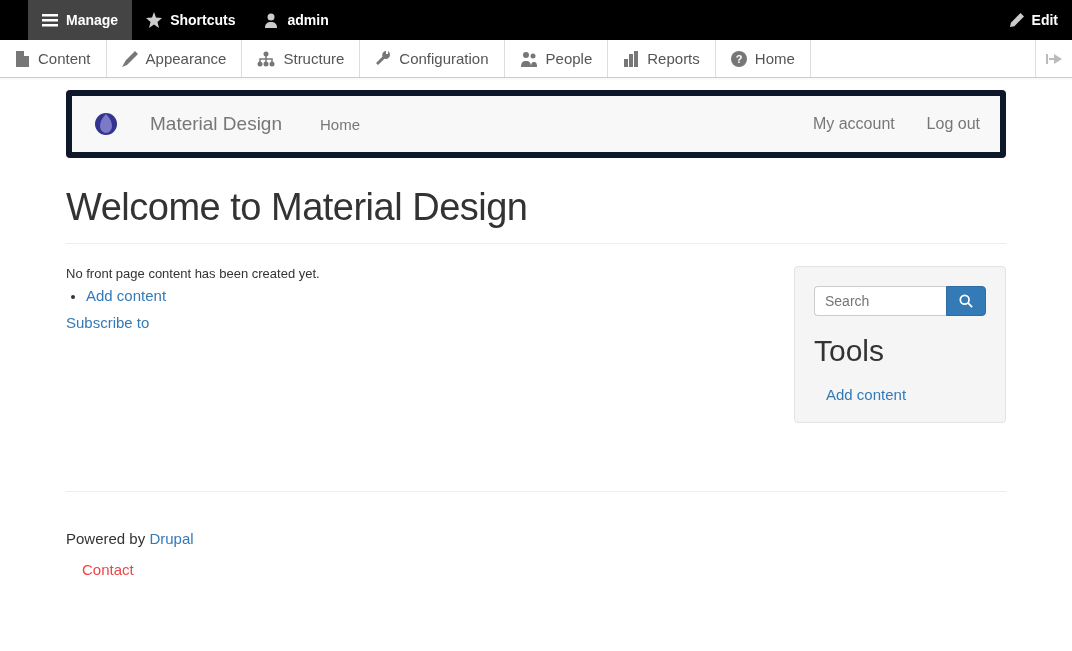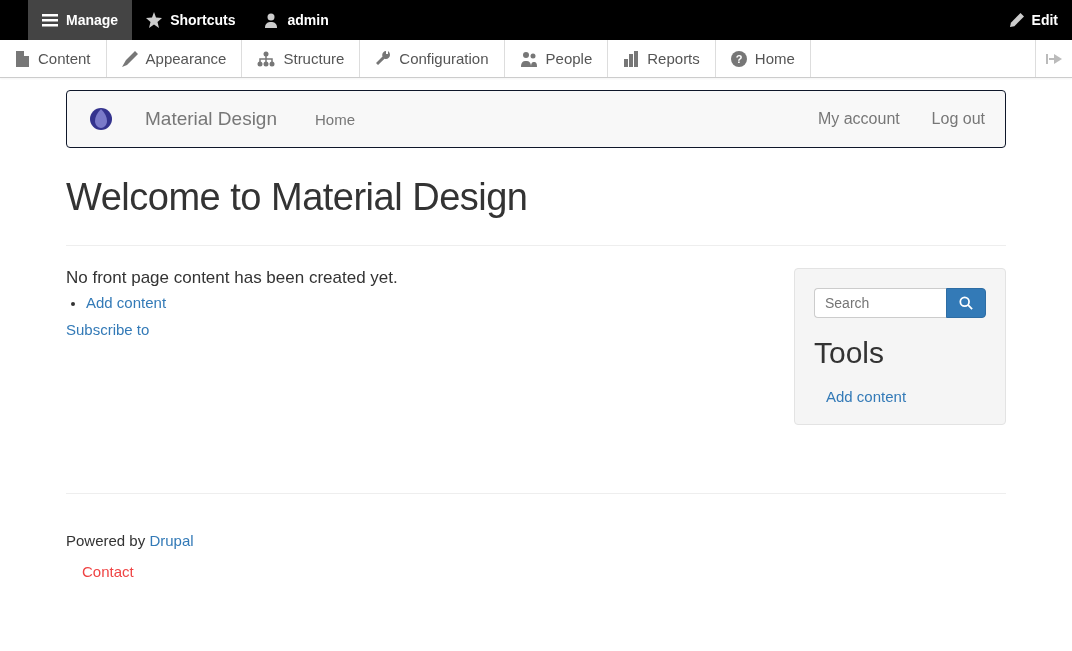--- a/index.html
+++ b/index.html
@@ -13,32 +13,32 @@
     .topbar-item.active svg { fill: #fff; }
     
     .adminbar { background: #fff; border-bottom: 1px solid #ccc; height: 38px; display: flex; align-items: stretch; box-shadow: 0 1px 2px rgba(0,0,0,0.05); }
     .adminbar-item { display: flex; align-items: center; padding: 0 15px; color: #555; border-right: 1px solid #ddd; cursor: pointer; font-size: 15px; }
     .adminbar-item svg { margin-right: 8px; fill: #777; }
     .adminbar-spacer { flex: 1; }
     .adminbar-collapse { display: flex; align-items: center; padding: 0 10px; border-left: 1px solid #ddd; cursor: pointer; }
     
     .container { max-width: 940px; margin: 0 auto; padding: 0 0px; }
     
-    .sitebar { margin-top: 12px; border: 1px solid #0f172a; border-radius: 4px; padding: 14px 20px; display: flex; align-items: center; justify-content: space-between; background: #f8f8f8; }
+    .sitebar { margin-top: 12px; border: 6px solid #0f172a; border-radius: 4px; padding: 14px 20px; display: flex; align-items: center; justify-content: space-between; background: #f8f8f8; }
     .sitebar-left { display: flex; align-items: center; gap: 20px; }
     .site-name { font-size: 19px; color: #777; margin-left: 10px; }
     .site-nav a { color: #777; text-decoration: none; margin-left: 18px; font-size: 15px; }
     .sitebar-right a { color: #777; text-decoration: none; margin-left: 28px; font-size: 16px; }
     
-    .page-title { font-size: 38px; font-weight: 500; margin: 28px 0 26px; color: #333; letter-spacing: -0.5px; }
+    .page-title { font-size: 38px; font-weight: 500; margin: 28px 0 14px; color: #333; letter-spacing: -0.5px; }
     .title-divider { border-bottom: 1px solid #eee; margin-bottom: 22px; }
     
     .main { display: flex; gap: 30px; }
     .content { flex: 1; }
-    .no-content { color: #333; margin-bottom: 6px; font-size: 17px; }
+    .no-content { color: #333; margin-bottom: 6px; font-size: 13px; }
     .content ul { margin-left: 20px; margin-bottom: 10px; list-style: disc; }
     .content a { color: #337ab7; text-decoration: none; font-size: 15px; }
     .subscribe { color: #337ab7; text-decoration: none; font-size: 15px; }
     
     .sidebar { width: 212px; background: #f5f5f5; border: 1px solid #e3e3e3; border-radius: 4px; padding: 19px; margin-left: 35px; }
     .search-wrap { display: flex; margin-bottom: 18px; }
     .search-input { flex: 1; min-width: 0; border: 1px solid #ccc; border-right: none; padding: 6px 10px; border-radius: 4px 0 0 4px; font-size: 14px; }
     .search-btn { background: #337ab7; border: 1px solid #2e6da4; border-radius: 0 4px 4px 0; width: 40px; display: flex; align-items: center; justify-content: center; cursor: pointer; }
     .search-btn svg { fill: #fff; }
     .tools-title { font-size: 30px; font-weight: 500; margin-bottom: 18px; color: #333; }

